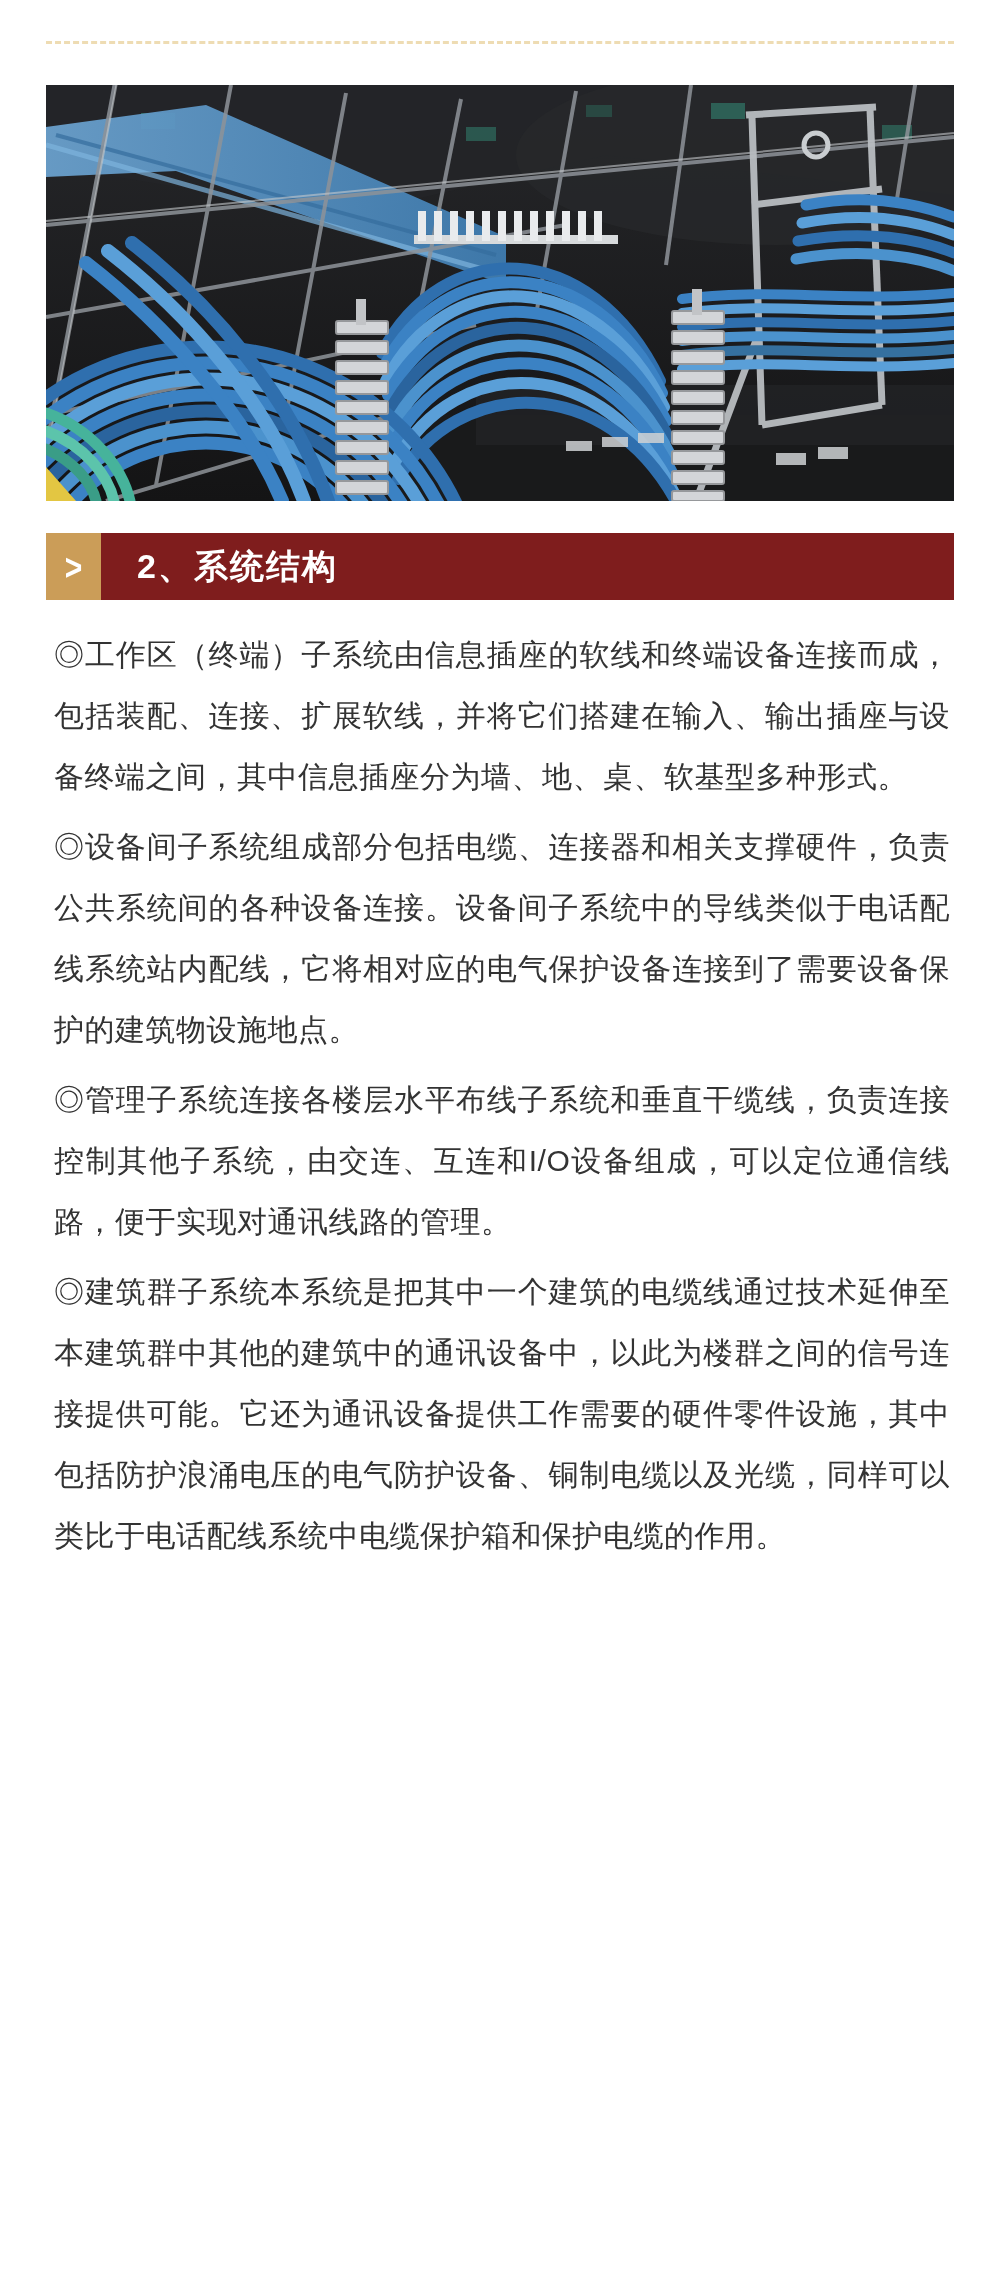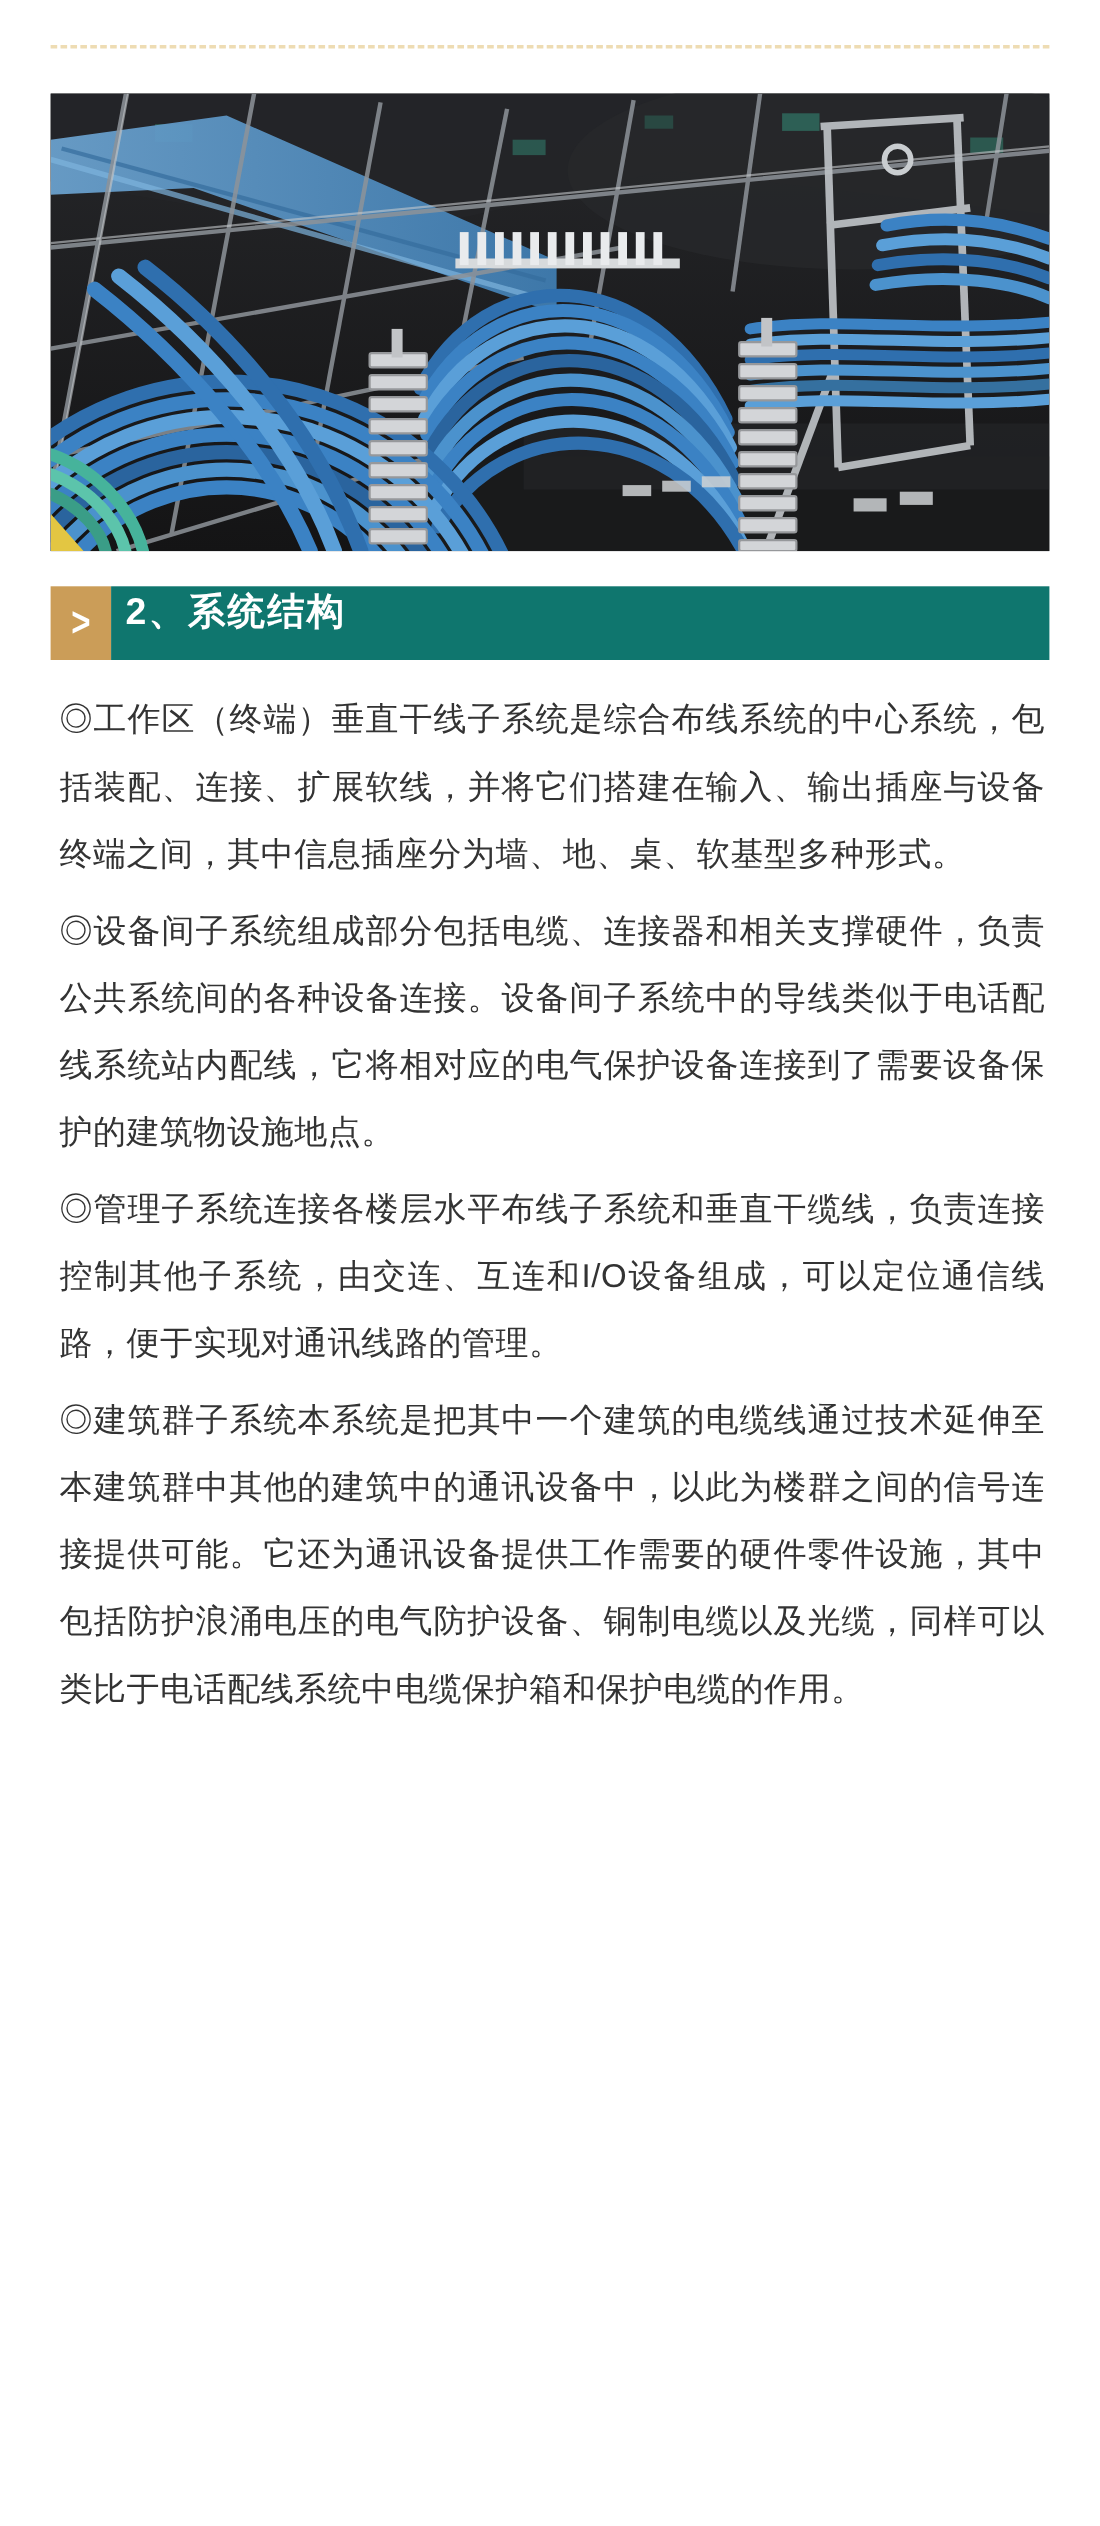--- a/index.html
+++ b/index.html
@@ -47,23 +47,24 @@
   .chev {
     color: #ffffff;
     font-size: 30px;
     font-weight: 600;
     transform: scaleY(1.25);
     line-height: 1;
     user-select: none;
   }
   .title-area {
     flex: 1;
-    background: #0f766e;
+    background: #7f1d1d;
     display: flex;
-    padding-left: 13px;
+    align-items: center;
+    padding-left: 36px;
   }
   .title {
     margin: 0;
     color: #ffffff;
     font-size: 34px;
     font-weight: 700;
     letter-spacing: 2px;
   }
   .article {
     margin-top: 24px;
@@ -251,19 +252,19 @@
   <div class="section-header">
     <div class="marker">
       <span class="chev">&gt;</span>
     </div>
     <div class="title-area">
       <h2 class="title">2、系统结构</h2>
     </div>
   </div>
 
   <div class="article">
-      <p>◎工作区（终端）垂直干线子系统是综合布线系统的中心系统，包括装配、连接、扩展软线，并将它们搭建在输入、输出插座与设备终端之间，其中信息插座分为墙、地、桌、软基型多种形式。</p>
+      <p>◎工作区（终端）子系统由信息插座的软线和终端设备连接而成，包括装配、连接、扩展软线，并将它们搭建在输入、输出插座与设备终端之间，其中信息插座分为墙、地、桌、软基型多种形式。</p>
       <p>◎设备间子系统组成部分包括电缆、连接器和相关支撑硬件，负责公共系统间的各种设备连接。设备间子系统中的导线类似于电话配线系统站内配线，它将相对应的电气保护设备连接到了需要设备保护的建筑物设施地点。</p>
       <p>◎管理子系统连接各楼层水平布线子系统和垂直干缆线，负责连接控制其他子系统，由交连、互连和I/O设备组成，可以定位通信线路，便于实现对通讯线路的管理。</p>
       <p>◎建筑群子系统本系统是把其中一个建筑的电缆线通过技术延伸至本建筑群中其他的建筑中的通讯设备中，以此为楼群之间的信号连接提供可能。它还为通讯设备提供工作需要的硬件零件设施，其中包括防护浪涌电压的电气防护设备、铜制电缆以及光缆，同样可以类比于电话配线系统中电缆保护箱和保护电缆的作用。</p>
     </div>
 
 </div>
 
 </body></html>

